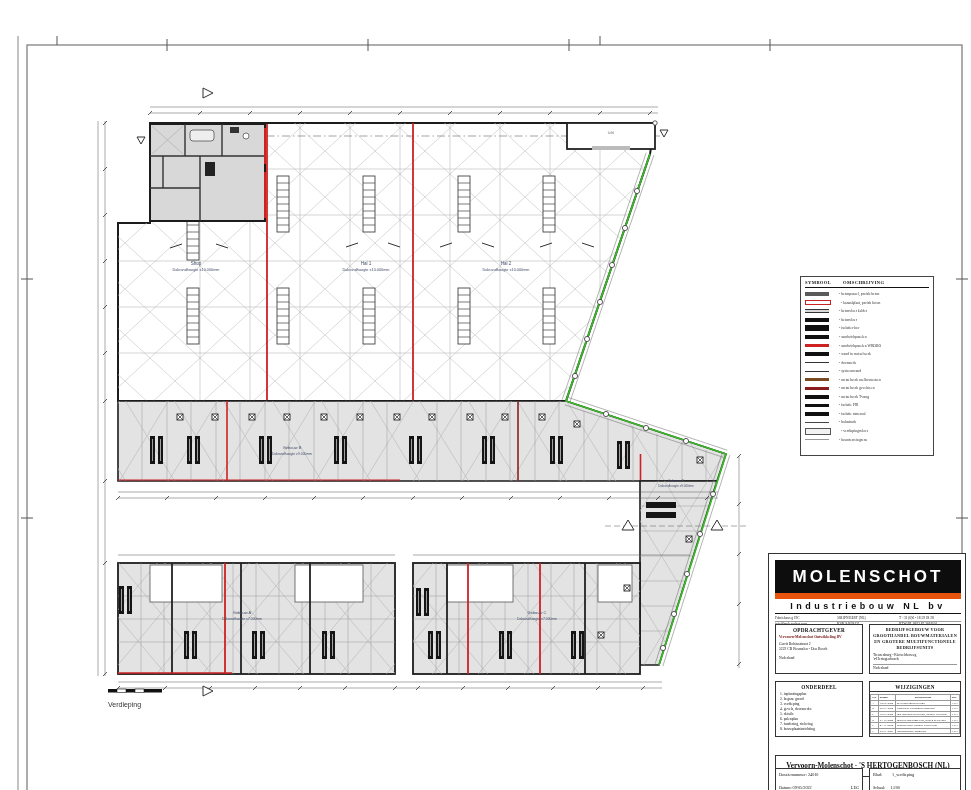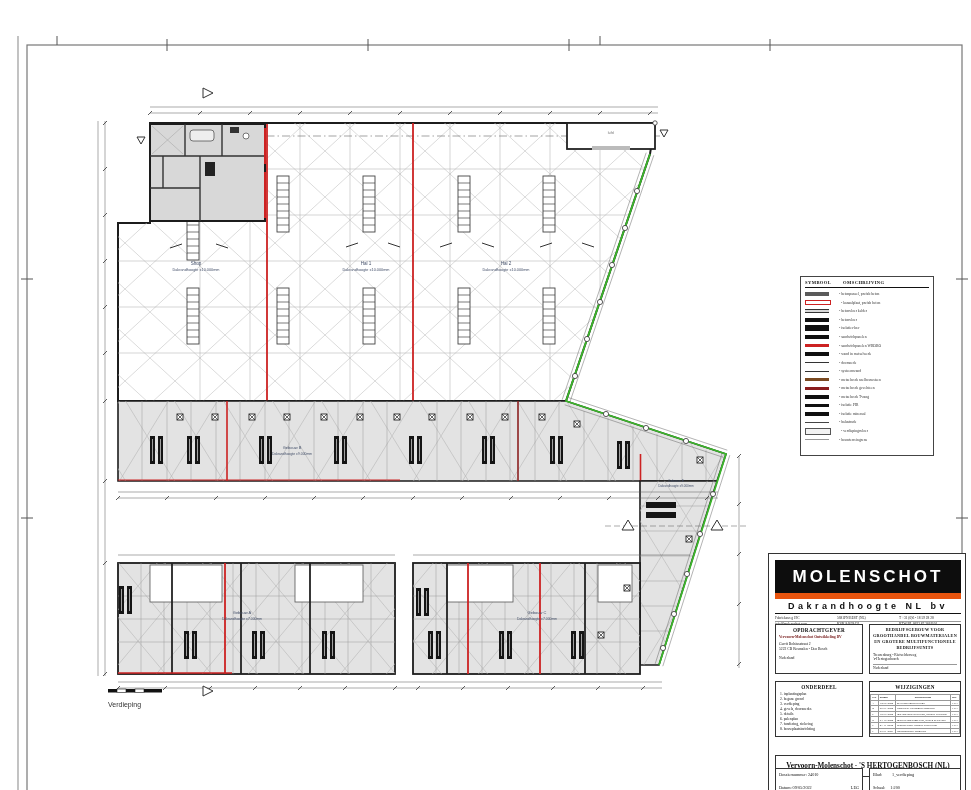--- a/index.html
+++ b/index.html
@@ -521,21 +521,21 @@
       </div>
     <div class="lrow">
         <span class="sw sw18"></span>
         <span class="lbl">- bouwterreingrens</span>
       </div>
   </div>
 
   <div id="tblock" class="abs box">
     <div id="logoBlack" class="abs">MOLENSCHOT</div>
     <div id="logoOrange" class="abs"></div>
-    <div id="logoSub" class="abs">Dakrandhoogte NL bv</div>
+    <div id="logoSub" class="abs">Industriebouw NL bv</div>
     <div id="contact" class="abs">
       <div class="crow" style="border-bottom:0.5px solid #999;">
         <span>Fabrieksweg 19C</span>
         <span>5681PN BEST (NL)</span>
         <span>T +31 (0)6 - 18 59 28 28</span>
       </div>
       <div class="crow">
         <span>info@molenschot.com</span>
         <span>KVK 84628421</span>
         <span>BTW NL 8632.87.366.B01</span>

